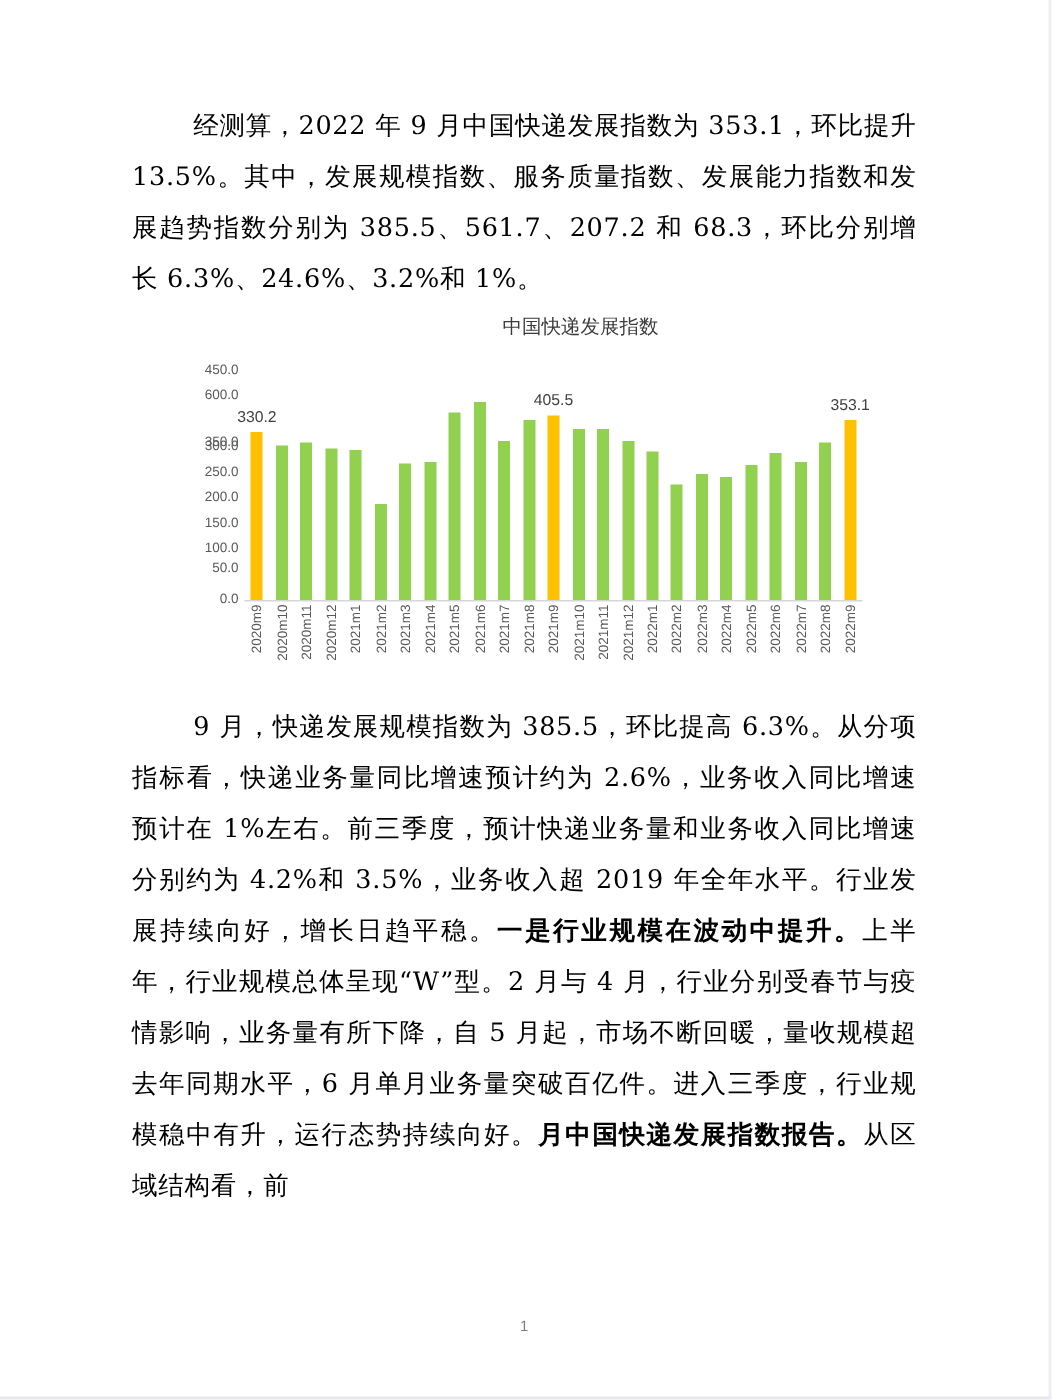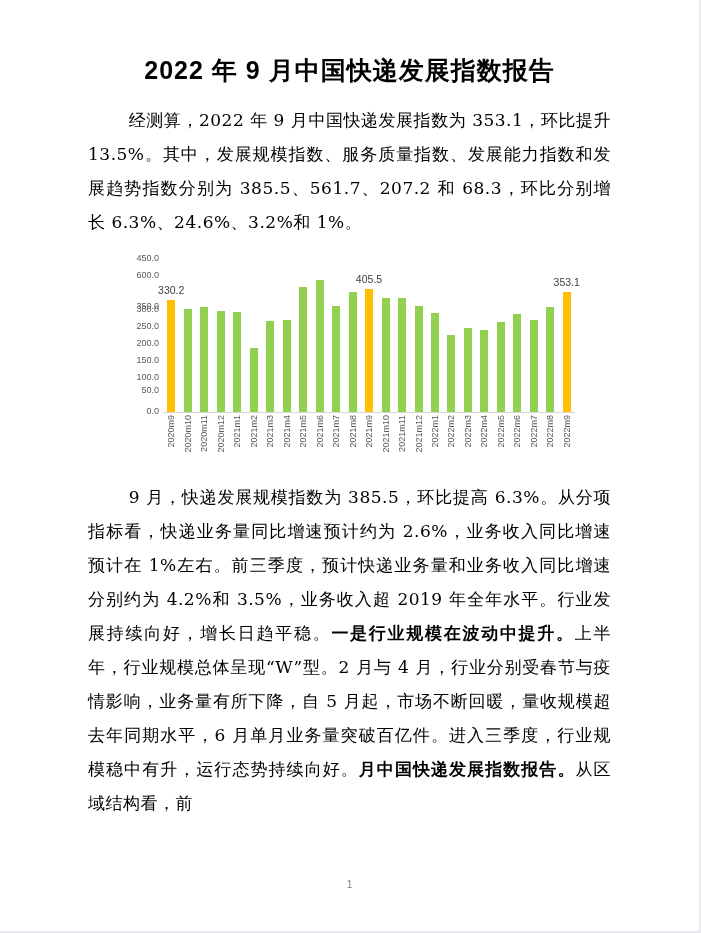--- a/index.html
+++ b/index.html
@@ -134,25 +134,25 @@
     font-family: "Liberation Sans", sans-serif;
     font-size: 10px;
     color: #7f7f7f;
   }
 </style>
 </head>
 <body>
 
 <div class="page">
 
-  <h1 class="doc-title">2022 年 9 月中国快递发展指数报告</h1>
 
   <p class="body-par par1"><span>经测算，2022 年 9 月中国快递发展指数为 353.1，环比提升 13.5%。其中，发展规模指数、服务质量指数、发展能力指数和发展趋势指数分别为 385.5、561.7、207.2 和 68.3，环比分别增长 6.3%、24.6%、3.2%和 1%。</span></p>
 
   <figure class="chart-figure" style="margin:6px 0 0 0;">
+    <div class="chart-title">中国快递发展指数</div>
     <div class="chart-block">
       <div class="chart-row">
         <div class="y-axis" id="yaxis">
             <span class="ytick" style="top: 147px;">0.0</span>
             <span class="ytick" style="top: 126px;">50.0</span>
             <span class="ytick" style="top: 113px;">100.0</span>
             <span class="ytick" style="top: 96px; margin-left: 32px;">150.0</span>
             <span class="ytick" style="top: 79px;">200.0</span>
             <span class="ytick" style="top: 62px;">250.0</span>
             <span class="ytick" style="top: 45px;">300.0</span>

